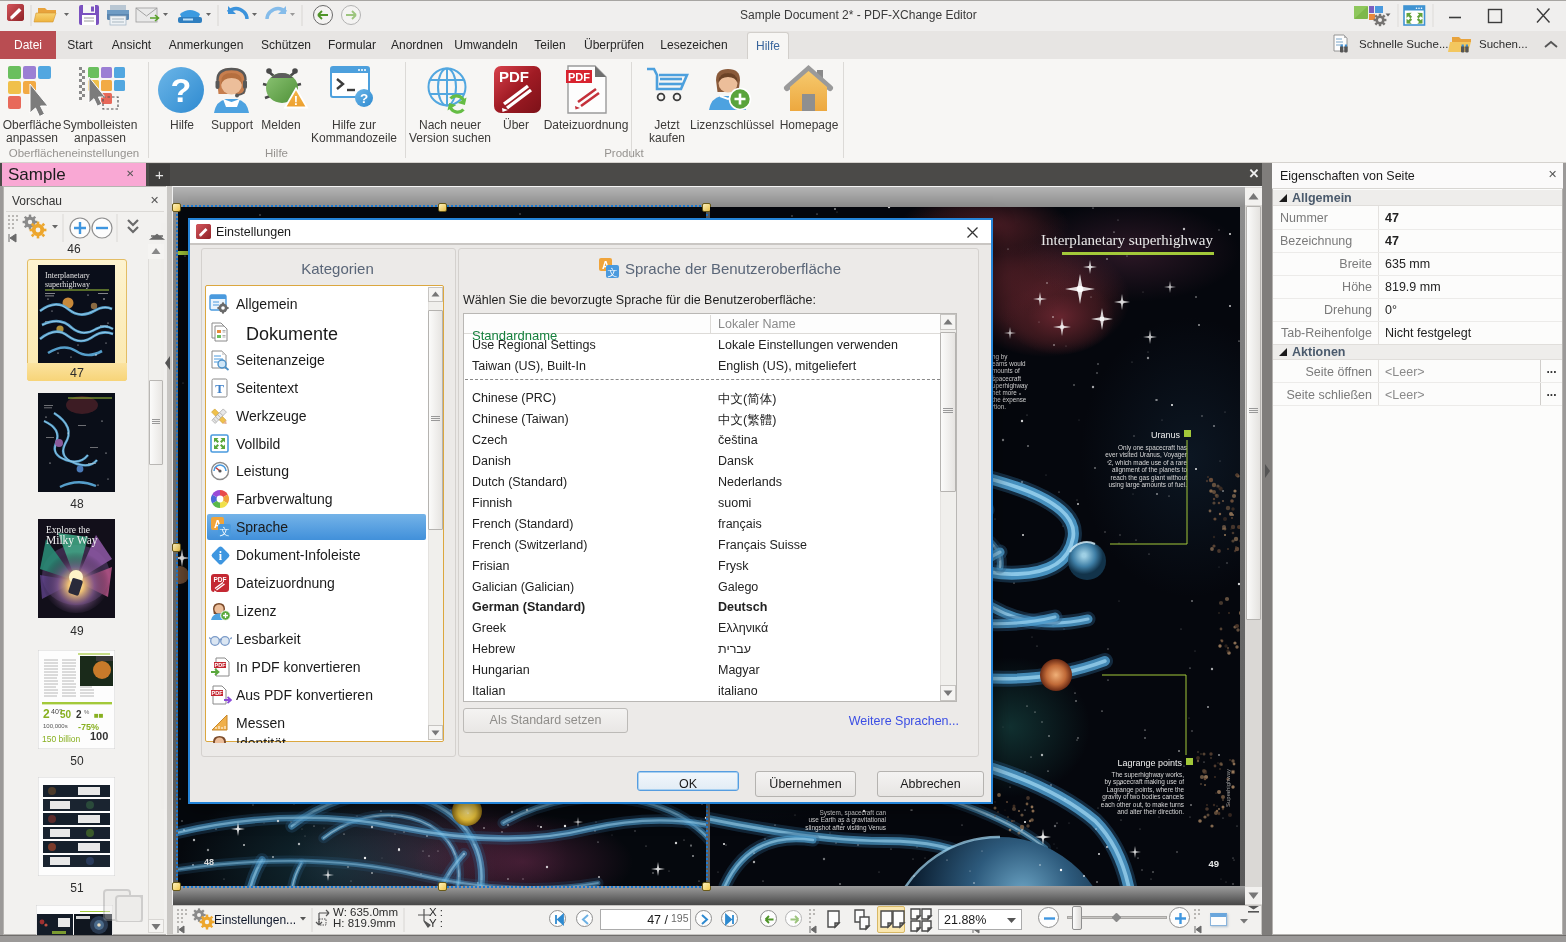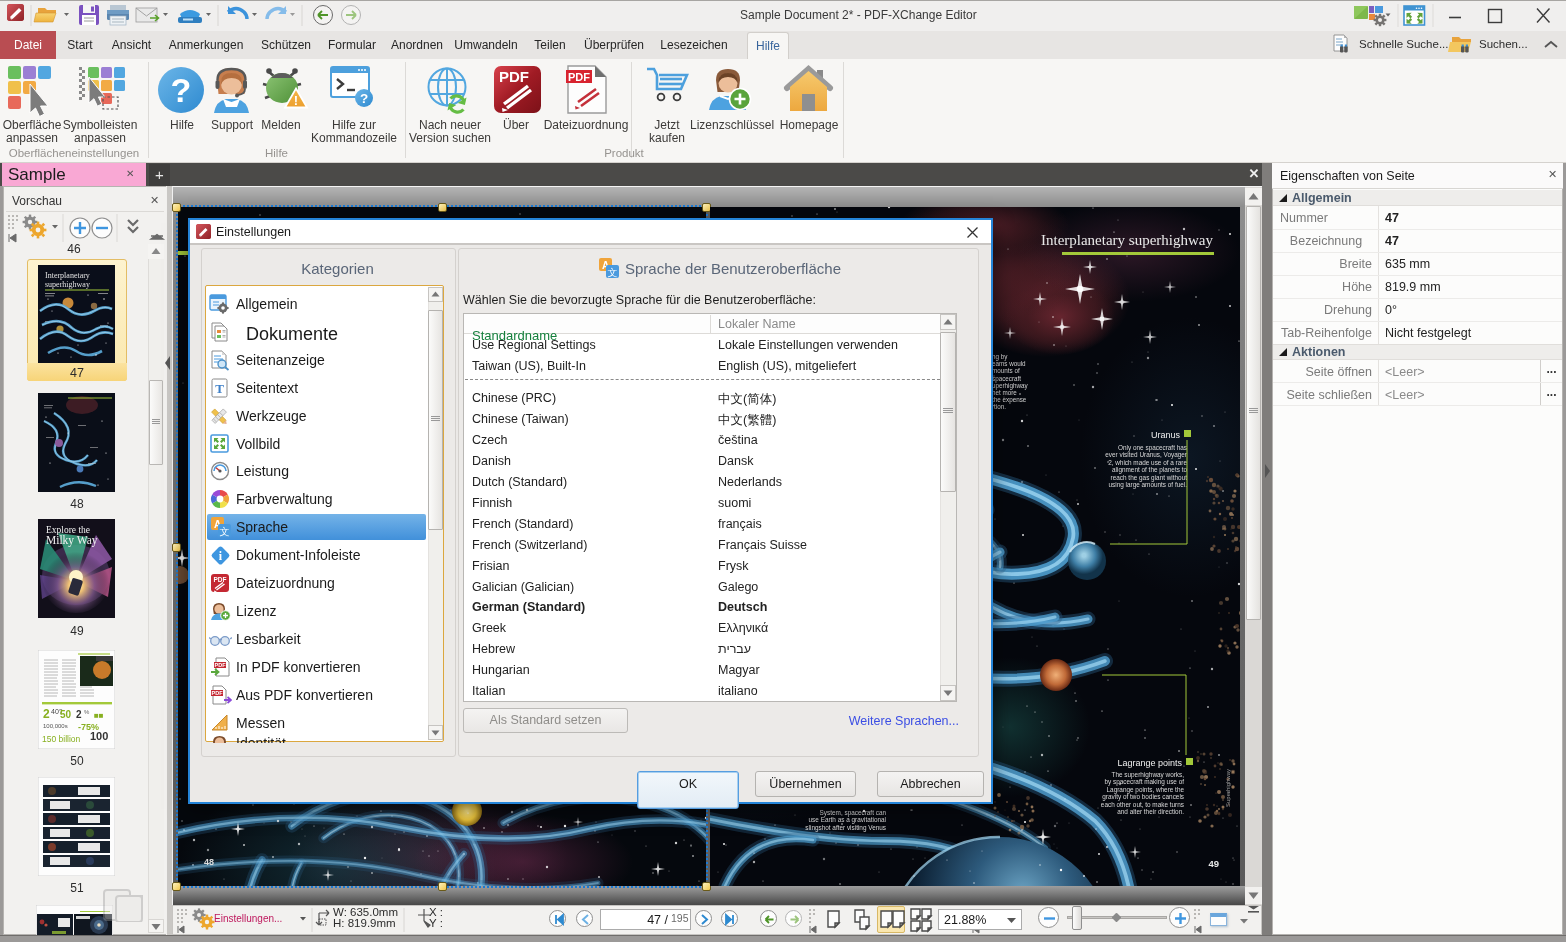--- a/index.html
+++ b/index.html
@@ -1577,21 +1577,21 @@
     <path d="M0 8 L8 8 L8 0 Z" fill="#1a1a1a"></path>
   </svg>
 <div class="a" style="left:1292px;top:345px;font-size:12.5px;font-weight:bold;color:#4a5a6c">Aktionen</div>
 
 <div class="a" style="left:1378px;top:206px;width:1px;height:138px;background:#e4e2df"></div>
 <div class="a" style="left:1378px;top:360px;width:1px;height:45px;background:#e4e2df"></div>
 
 <div class="a" style="left:1280px;top:211px;width:92px;text-align:left;color:#7a7a7a;font-size:12.5px">Nummer</div>
 <div class="a" style="left:1385px;top:211px;font-weight:bold;font-size:12.5px">47</div>
 <div class="a" style="left:1273px;top:229px;width:289px;height:1px;background:#ecebe9"></div>
-<div class="a" style="left:1280px;top:234px;width:92px;text-align:center;color:#7a7a7a;font-size:12.5px">Bezeichnung</div>
+<div class="a" style="left:1280px;top:234px;width:92px;text-align:left;color:#7a7a7a;font-size:12.5px">Bezeichnung</div>
 <div class="a" style="left:1385px;top:234px;font-weight:bold;font-size:12.5px">47</div>
 <div class="a" style="left:1273px;top:252px;width:289px;height:1px;background:#ecebe9"></div>
 <div class="a" style="left:1280px;top:257px;width:92px;text-align:right;color:#7a7a7a;font-size:12.5px">Breite</div>
 <div class="a" style="left:1385px;top:257px;font-size:12.5px">635 mm</div>
 <div class="a" style="left:1273px;top:275px;width:289px;height:1px;background:#ecebe9"></div>
 <div class="a" style="left:1280px;top:280px;width:92px;text-align:right;color:#7a7a7a;font-size:12.5px">Höhe</div>
 <div class="a" style="left:1385px;top:280px;font-size:12.5px">819.9 mm</div>
 <div class="a" style="left:1273px;top:298px;width:289px;height:1px;background:#ecebe9"></div>
 <div class="a" style="left:1280px;top:303px;width:92px;text-align:right;color:#7a7a7a;font-size:12.5px">Drehung</div>
 <div class="a" style="left:1385px;top:303px;font-size:12.5px">0°</div>
@@ -1680,21 +1680,21 @@
 <path d="M638 21 v7 m1 -3.5 l5 -3.5 v7 Z" stroke="#6a6a6a" fill="#6a6a6a" stroke-width="1"></path>
 <g fill="#b9b7b4">
       <rect x="1022" y="4" width="2" height="2"></rect>
       <rect x="1026" y="4" width="2" height="2"></rect>
       <rect x="1022" y="8" width="2" height="2"></rect>
       <rect x="1026" y="8" width="2" height="2"></rect>
       <rect x="1022" y="12" width="2" height="2"></rect>
     </g>
 <path d="M1023 21 v7 m1 -3.5 l5 -3.5 v7 Z" stroke="#6a6a6a" fill="#6a6a6a" stroke-width="1"></path>
 </svg>
-<div class="a" style="left:214px;top:913px;font-size:10px;color:#be185d">Einstellungen...</div>
+<div class="a" style="left:214px;top:913px;font-size:12px;color:#0f172a">Einstellungen...</div>
 <div class="a" style="left:333px;top:907px;font-size:11.5px;color:#2c2c2c;line-height:11px">W: 635.0mm<br>H: 819.9mm</div>
 <div class="a" style="left:429px;top:907px;font-size:11.5px;color:#2c2c2c;line-height:11px">X :<br>Y :</div>
 
 <div class="circ" style="left:549px;top:910px;width:17px;height:17px"></div>
 <svg class="a" style="left:549px;top:910px" width="19" height="19">
     <path d="M7 5 v9 M14 5 l-5 4.5 l5 4.5 Z" stroke="#2e8ad0" fill="#2e8ad0" stroke-width="1.8"></path>
   </svg>
 <div class="circ" style="left:576px;top:910px;width:17px;height:17px"></div>
 <svg class="a" style="left:576px;top:910px" width="19" height="19">
     <path d="M12 5 l-5 4.5 l5 4.5" stroke="#6db1e4" fill="none" stroke-width="2"></path>
@@ -2008,18 +2008,18 @@
     </svg></div>
 <div class="a" style="left:940px;top:332px;width:16px;height:160px;background:linear-gradient(90deg,#fbfbfa,#e6e4e1);border:1px solid #b5b3b0;border-radius:1px"></div>
 <div class="a" style="left:943px;top:408px;width:10px;height:1px;background:#999"></div>
 <div class="a" style="left:943px;top:410px;width:10px;height:1px;background:#999"></div>
 <div class="a" style="left:943px;top:412px;width:10px;height:1px;background:#999"></div>
 
 <div class="a" style="left:463px;top:708px;width:165px;height:25px;background:linear-gradient(180deg,#f4f3f2,#e9e7e5);border:1px solid #bcbab7;border-radius:3px;text-align:center;line-height:23px;font-size:12.5px;color:#8f8d8a">Als Standard setzen</div>
 <div class="a" style="left:771px;top:714px;width:188px;text-align:right;font-size:12.5px;color:#3b4ee4;">Weitere Sprachen...</div>
 
 <div class="a" style="left:449px;top:553px;width:0;height:0"></div>
-<div class="a" style="left:637px;top:771px;width:102px;height:38px;background:linear-gradient(180deg,#f2f7fb,#e2ecf5);border:1px solid #569de0;border-radius:3px;box-shadow:0 0 0 1px #a8d0f0 inset;text-align:center;line-height:24px;font-size:12.5px;color:#1a1a1a">OK</div>
+<div class="a" style="left:637px;top:771px;width:102px;height:20px;background:linear-gradient(180deg,#f2f7fb,#e2ecf5);border:1px solid #569de0;border-radius:3px;box-shadow:0 0 0 1px #a8d0f0 inset;text-align:center;line-height:24px;font-size:12.5px;color:#1a1a1a">OK</div>
 <div class="a" style="left:755px;top:771px;width:101px;height:26px;background:linear-gradient(180deg,#f4f3f2,#e7e5e3);border:1px solid #b5b3b0;border-radius:3px;text-align:center;line-height:24px;font-size:12.5px;color:#1a1a1a">Übernehmen</div>
 <div class="a" style="left:877px;top:771px;width:107px;height:26px;background:linear-gradient(180deg,#f4f3f2,#e7e5e3);border:1px solid #b5b3b0;border-radius:3px;text-align:center;line-height:24px;font-size:12.5px;color:#1a1a1a">Abbrechen</div>
 
 <div class="a" style="left:0;top:935px;width:1566px;height:7px;background:#9b9998;border-top:1px solid #6f6d6b"></div>
 <div class="a" style="left:0;top:186px;width:3px;height:749px;background:#9b9998"></div>
 <div class="a" style="left:1563px;top:163px;width:3px;height:772px;background:#9b9998"></div>
 </body></html>

